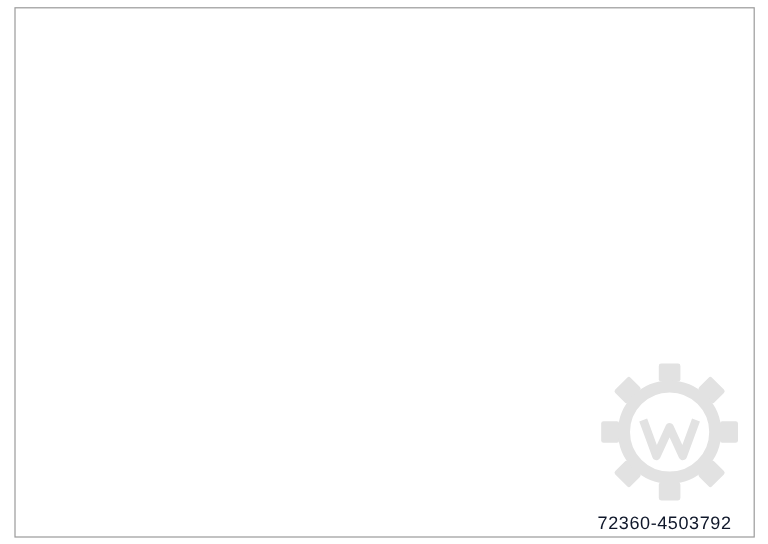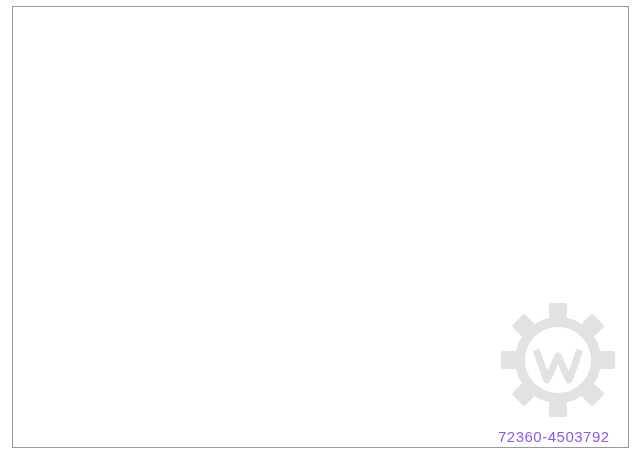--- a/index.html
+++ b/index.html
@@ -1,21 +1,21 @@
 <!DOCTYPE html>
 <html><head>
 <meta charset="utf-8">
 <style>
   html,body{margin:0;padding:0;background:#fff;}
   #page{position:relative;width:640px;height:453px;background:#fff;overflow:hidden;
         font-family:"Liberation Sans",sans-serif;}
   
   .frame-outer{position:absolute;left:12px;top:6px;width:615px;height:440px;border:1px solid #9a9a9a;}
   
-  .wm-num{position:absolute;left:498px;top:428px;font-size:15px;color:#8b5cf6;letter-spacing:0.5px;z-index:9;}
+  .wm-num{position:absolute;left:498px;top:428px;font-size:15px;color:#0f172a;letter-spacing:0.5px;z-index:9;}
   .wm-gear{position:absolute;left:488px;top:290px;z-index:0;}
   .abovewm{position:relative;z-index:1;}
 </style>
 </head>
 <body>
 
 <div id="page">
 
   <svg class="wm-gear" width="140" height="140" viewBox="0 0 140 140">
     <g fill="#e2e2e2">

